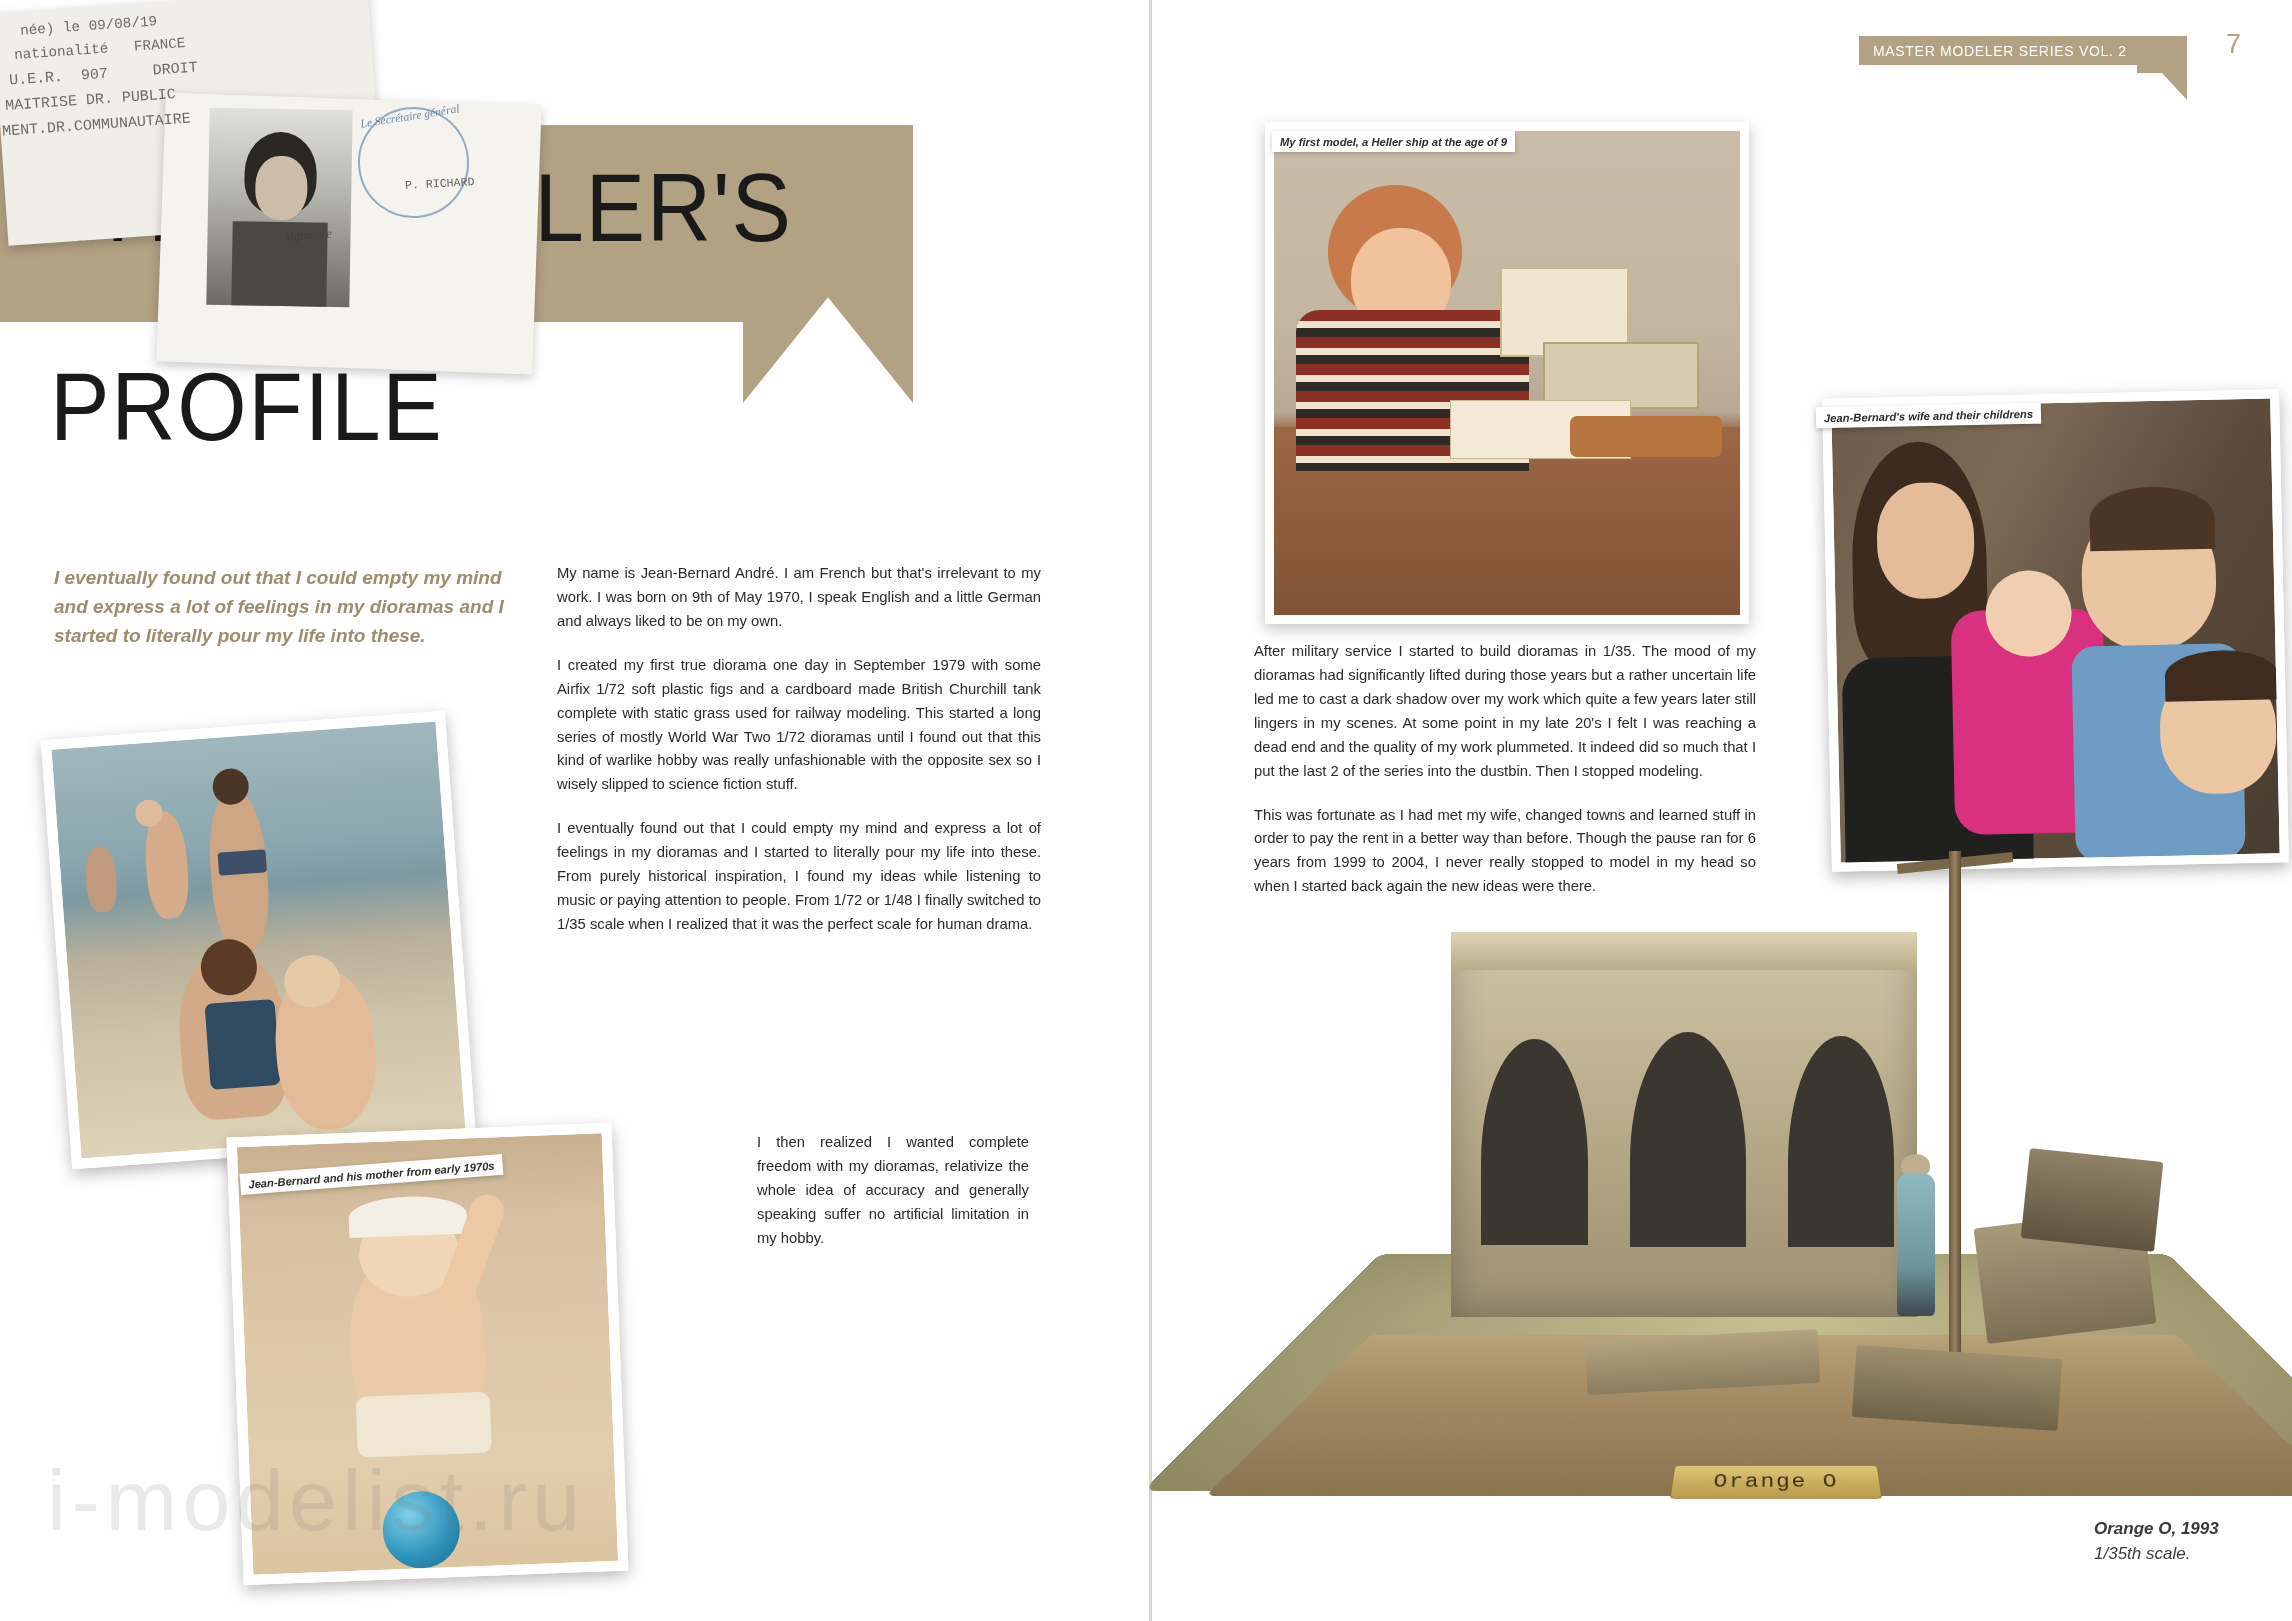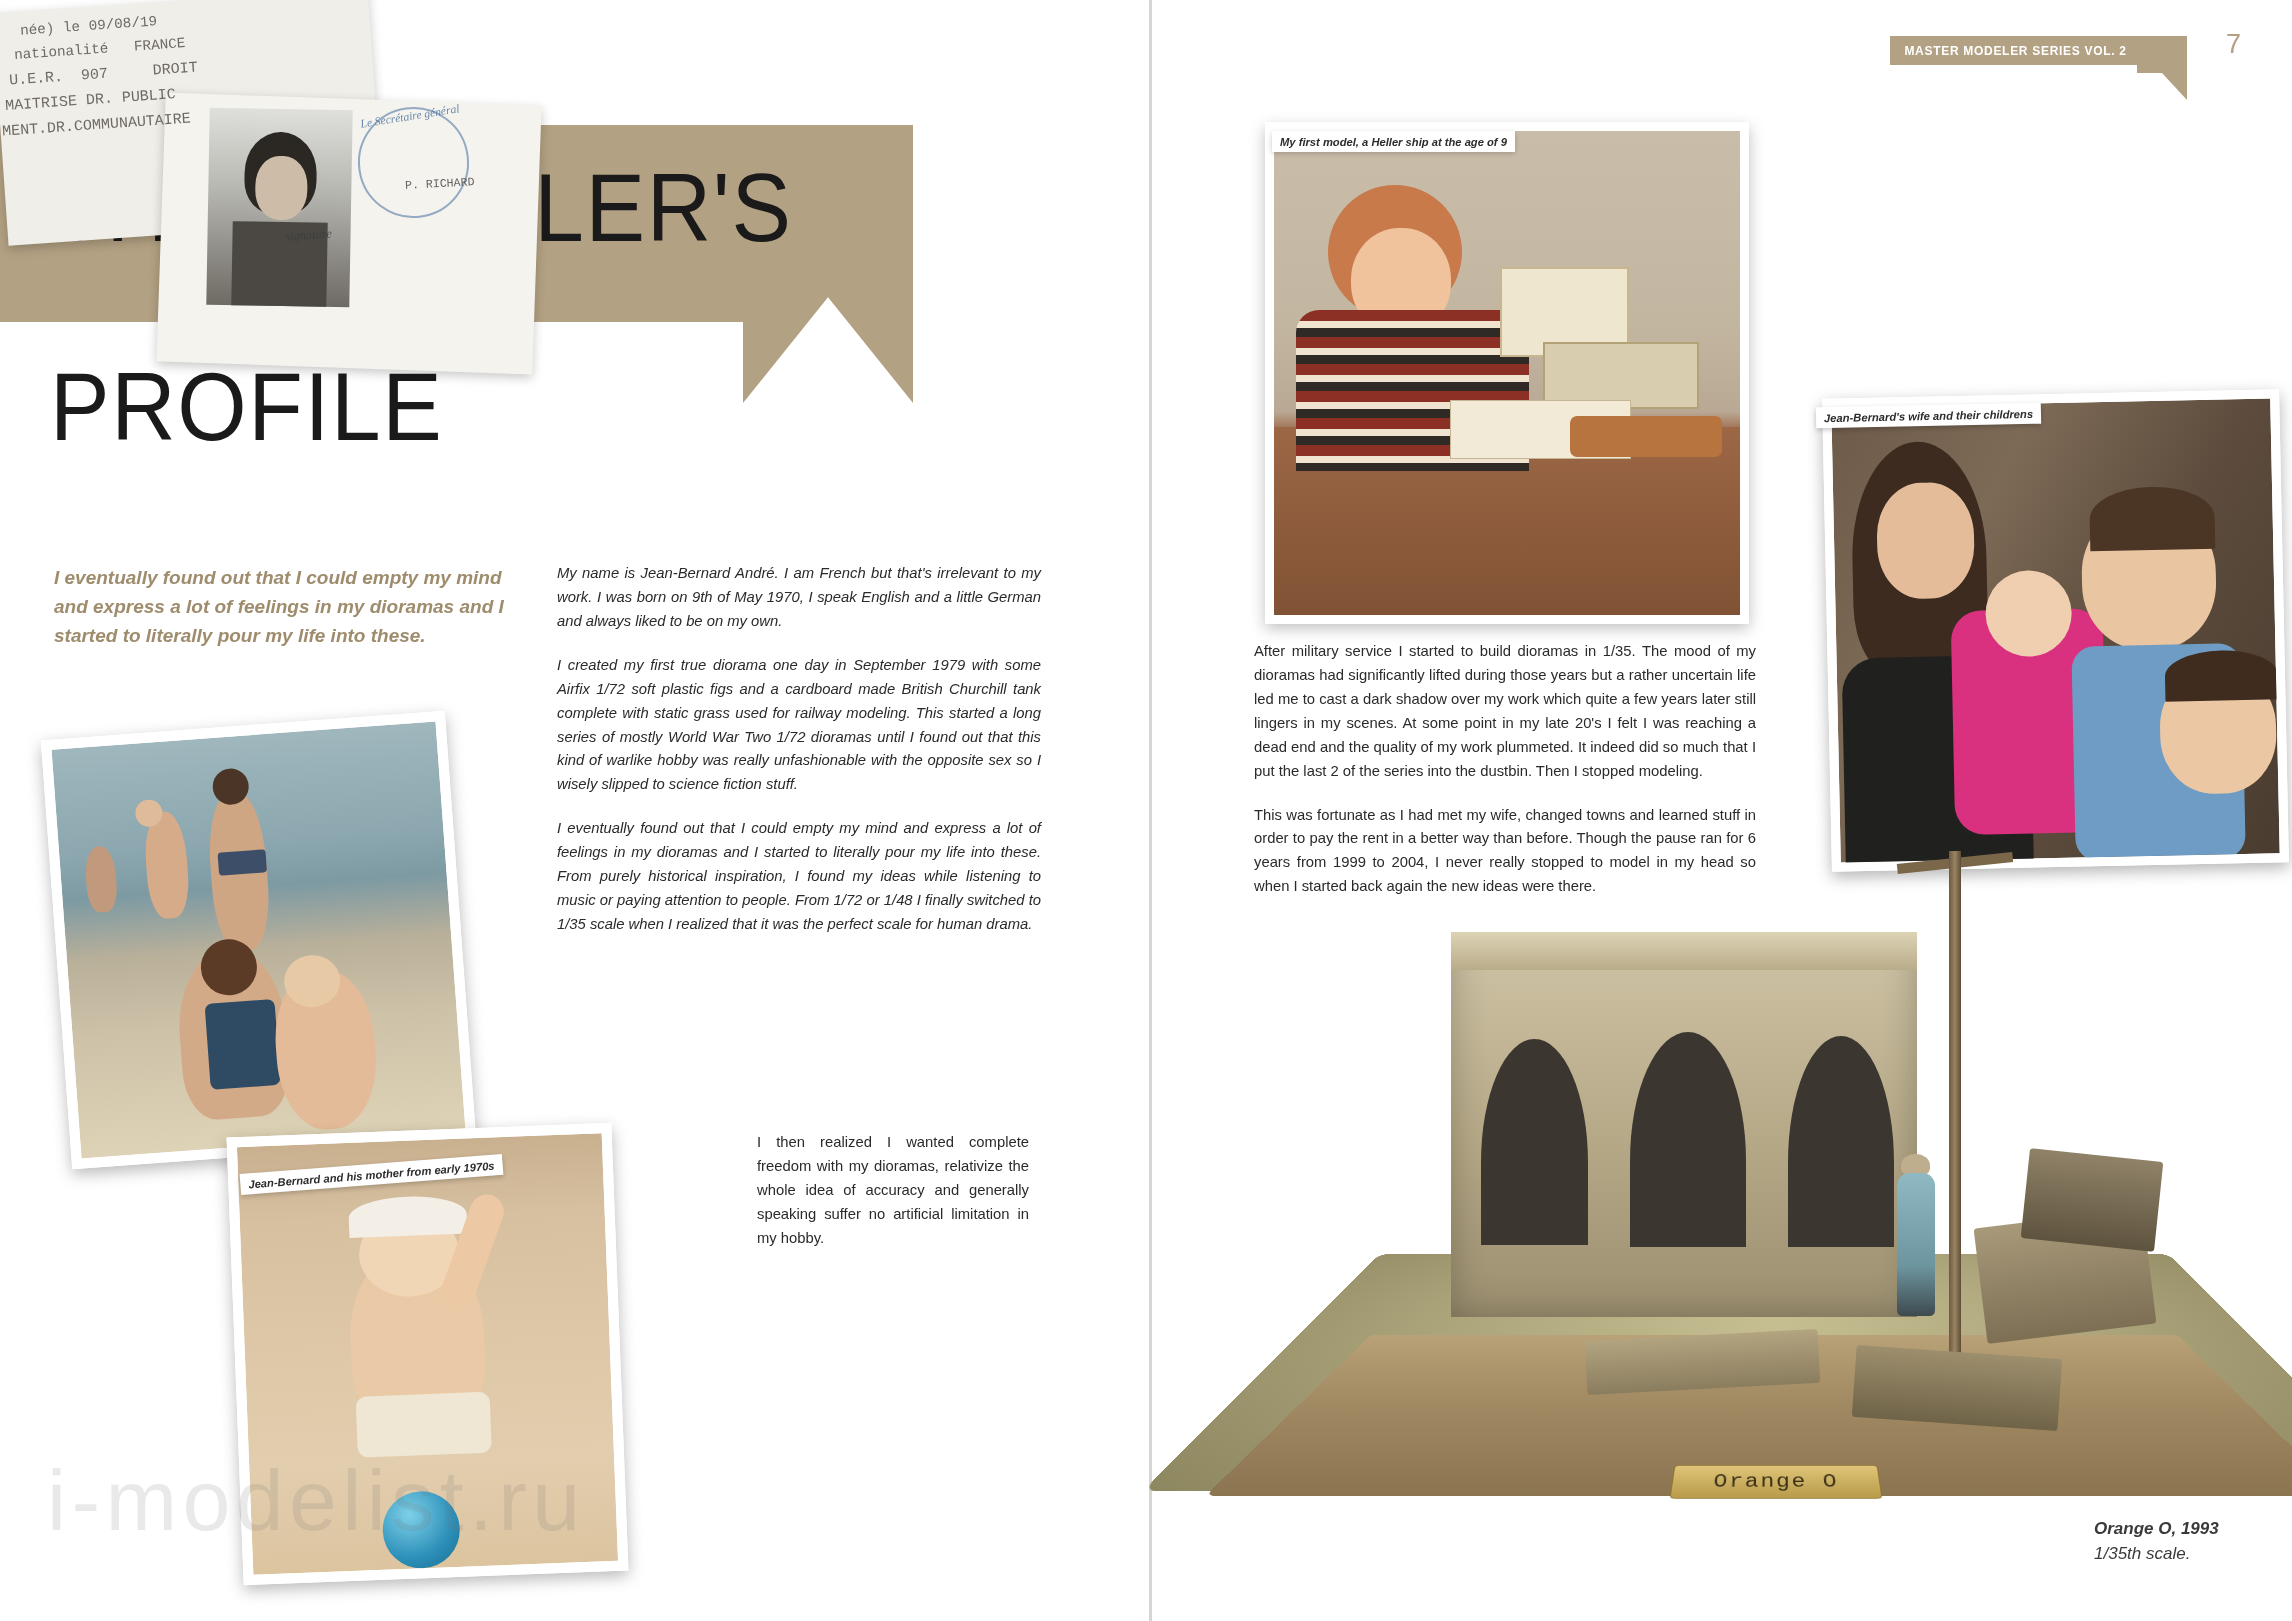--- a/index.html
+++ b/index.html
@@ -98,21 +98,20 @@
   }
 
   .col-left {
     position: absolute;
     left: 557px; top: 562px;
     width: 484px;
     font-size: 14.8px;
     line-height: 1.62;
     text-align: justify;
     color: #2a2a2a;
-    font-style: italic;
   }
   .col-left p { margin: 0 0 19.7px 0; }
 
   .col-left-indented {
     position: absolute;
     left: 745px; top: 1119px;
     width: 296px;
     font-size: 14.8px;
     line-height: 1.62;
     text-align: justify;
@@ -200,22 +199,22 @@
     left: 1152px; top: 0;
     width: 1141px; height: 1621px;
     overflow: hidden;
   }
   .series-bar {
     position: absolute;
     right: 152px; top: 36px;
     height: 29px;
     background: #b3a183;
     color: #ffffff;
-    font-size: 12px;
-    font-weight: 700;
+    font-size: 14px;
+    font-weight: 400;
     letter-spacing: 0.7px;
     padding: 0 14.3px;
     display: flex;
     align-items: center;
   }
   .series-notch {
     position: absolute;
     right: 106px; top: 36px;
     width: 50px; height: 64px;
     background: #b3a183;

